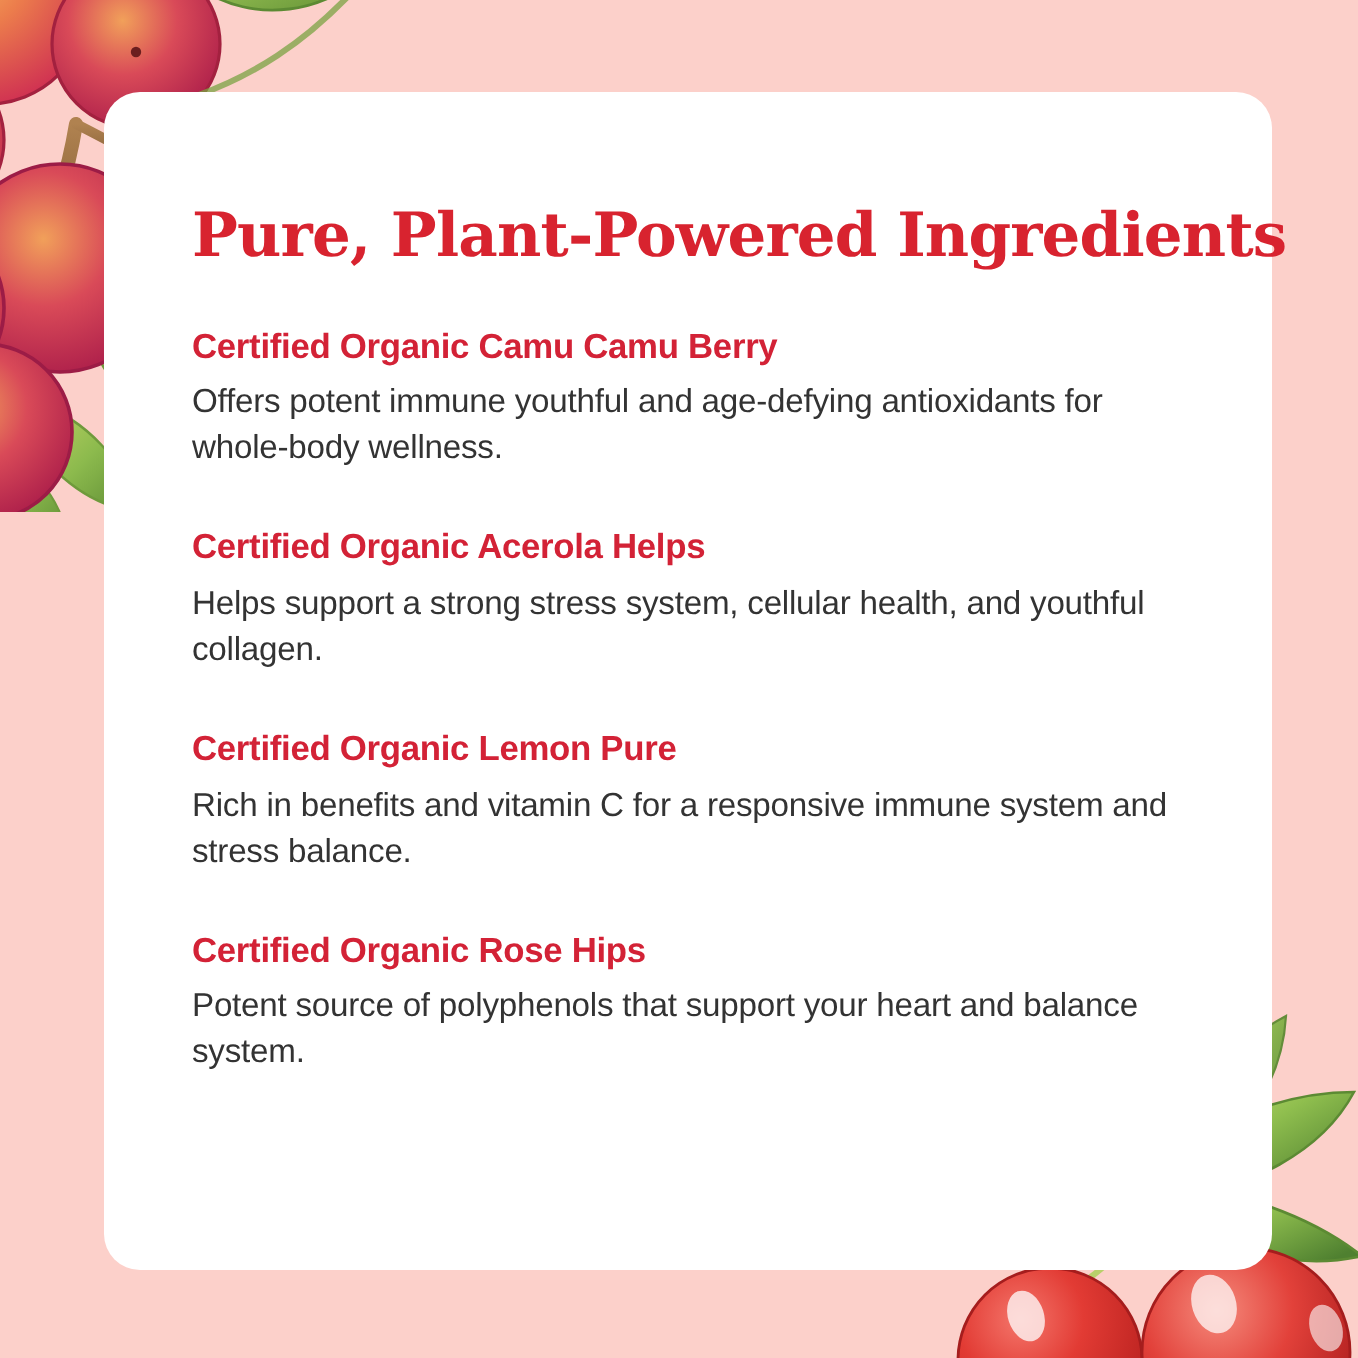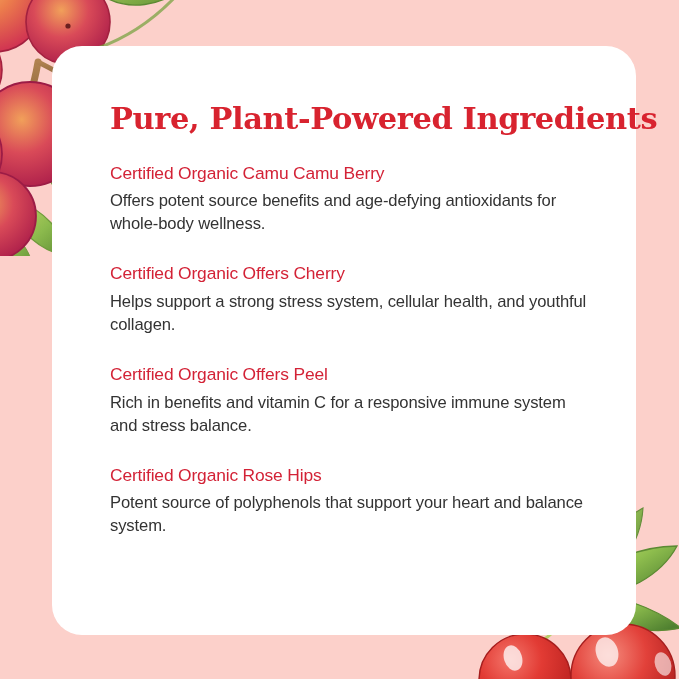--- a/index.html
+++ b/index.html
@@ -47,23 +47,23 @@
   }
 
   
   .card {
     position: absolute;
     left: 52px;
     top: 46px;
     width: 584px;
     height: 589px;
     background: #ffffff;
-    border-radius: 30px;
+    border-radius: 18px;
     box-sizing: border-box;
-    padding: 56px 44px 40px 58px;
+    padding: 56px 44px 40px 44px;
     z-index: 5;
   }
 
   .card-title {
     color: #d8232f;
     font-family: "DejaVu Serif", "Liberation Serif", serif;
     font-size: 30.5px;
     font-weight: bold;
     letter-spacing: -0.4px;
     margin: 0 0 27px 0;
@@ -79,21 +79,21 @@
   .ing-item {
     margin: 0 0 27px 0;
   }
   .ing-item:last-child {
     margin-bottom: 0;
   }
   .ing-name {
     color: #d32236;
     font-family: "Liberation Sans", sans-serif;
     font-size: 17.4px;
-    font-weight: normal;
+    font-weight: bold;
     letter-spacing: -0.15px;
     margin: 0 0 7px 0;
     line-height: 1.2;
   }
   .ing-desc {
     color: #333333;
     font-family: "Liberation Sans", sans-serif;
     font-size: 16.6px;
     font-weight: normal;
     line-height: 1.38;
@@ -203,30 +203,30 @@
   </svg>
 
   <div class="card">
 
     <h1 class="card-title">Pure, Plant-Powered Ingredients</h1>
 
     <ul class="ing-list">
 
       <li class="ing-item">
         <p class="ing-name">Certified Organic Camu Camu Berry</p>
-        <p class="ing-desc">Offers potent source benefits and age-defying antioxidants for whole-body wellness.</p>
-      </li>
-
-      <li class="ing-item">
-        <p class="ing-name">Certified Organic Offers Cherry</p>
+        <p class="ing-desc">Offers potent immune youthful and age-defying antioxidants for whole-body wellness.</p>
+      </li>
+
+      <li class="ing-item">
+        <p class="ing-name">Certified Organic Acerola Helps</p>
         <p class="ing-desc">Helps support a strong stress system, cellular health, and youthful collagen.</p>
       </li>
 
       <li class="ing-item">
-        <p class="ing-name">Certified Organic Offers Peel</p>
+        <p class="ing-name">Certified Organic Lemon Pure</p>
         <p class="ing-desc">Rich in benefits and vitamin C for a responsive immune system and stress balance.</p>
       </li>
 
       <li class="ing-item">
         <p class="ing-name">Certified Organic Rose Hips</p>
         <p class="ing-desc">Potent source of polyphenols that support your heart and balance system.</p>
       </li>
 
     </ul>
   </div>

